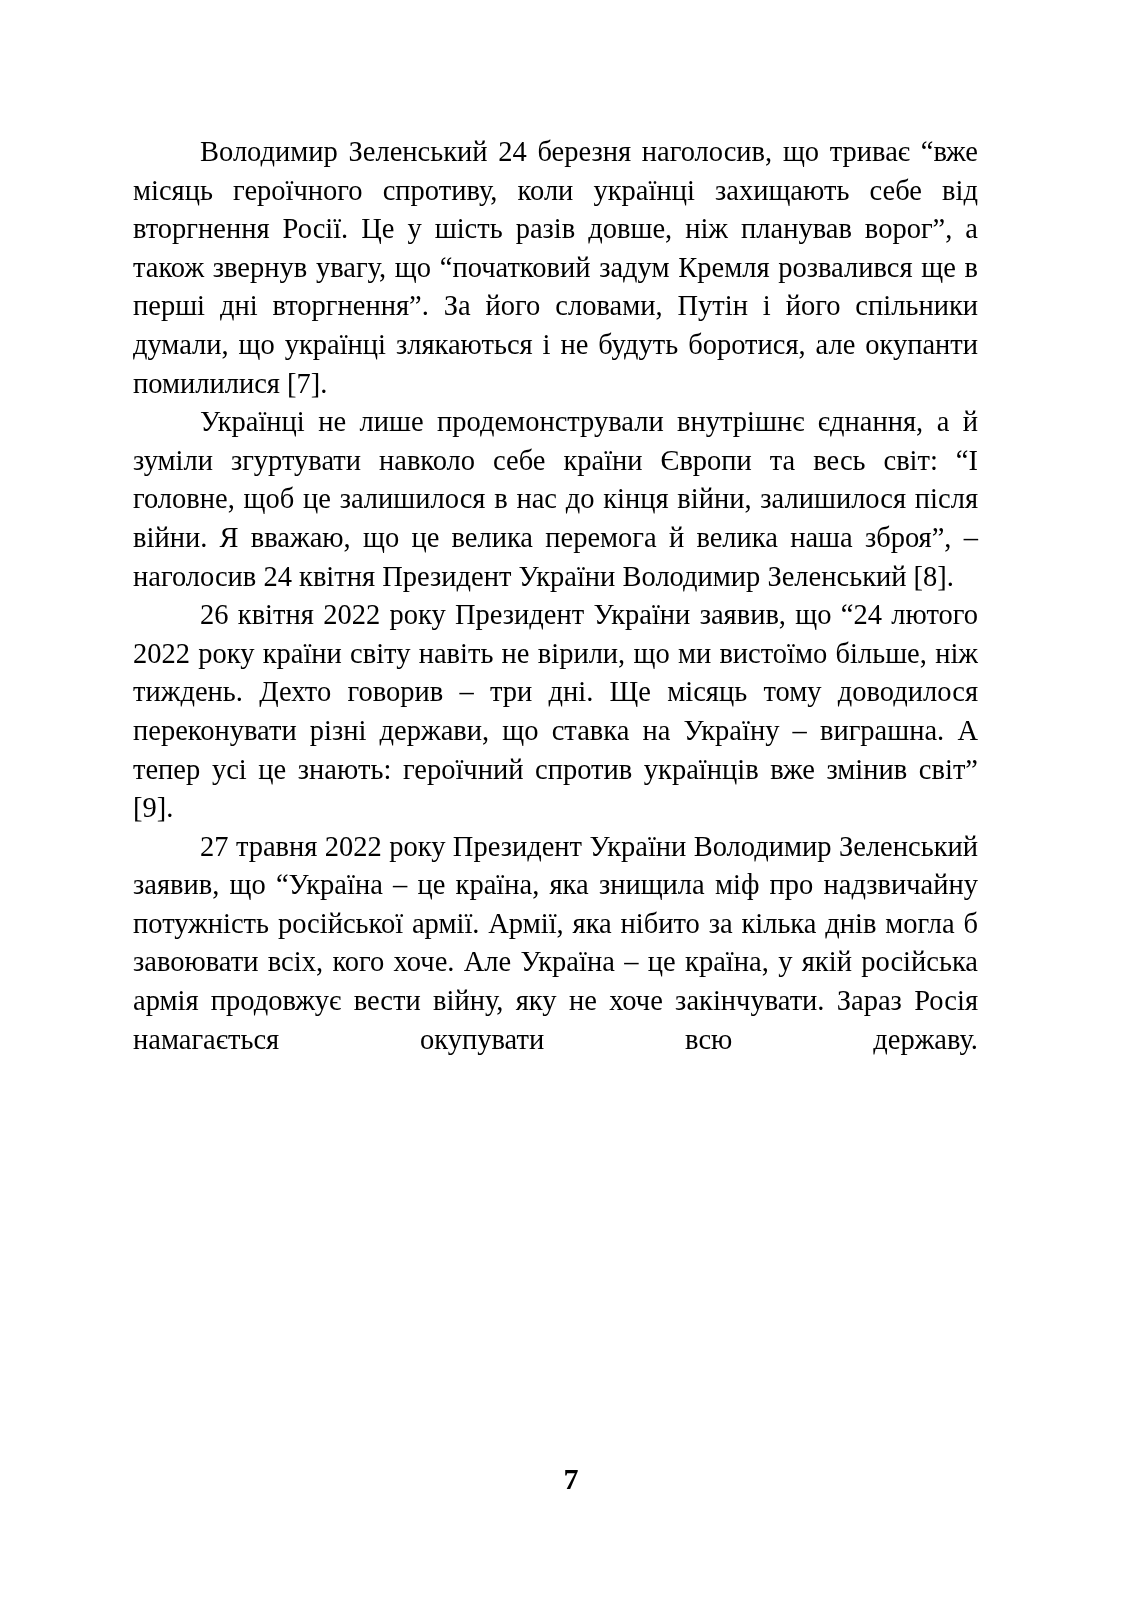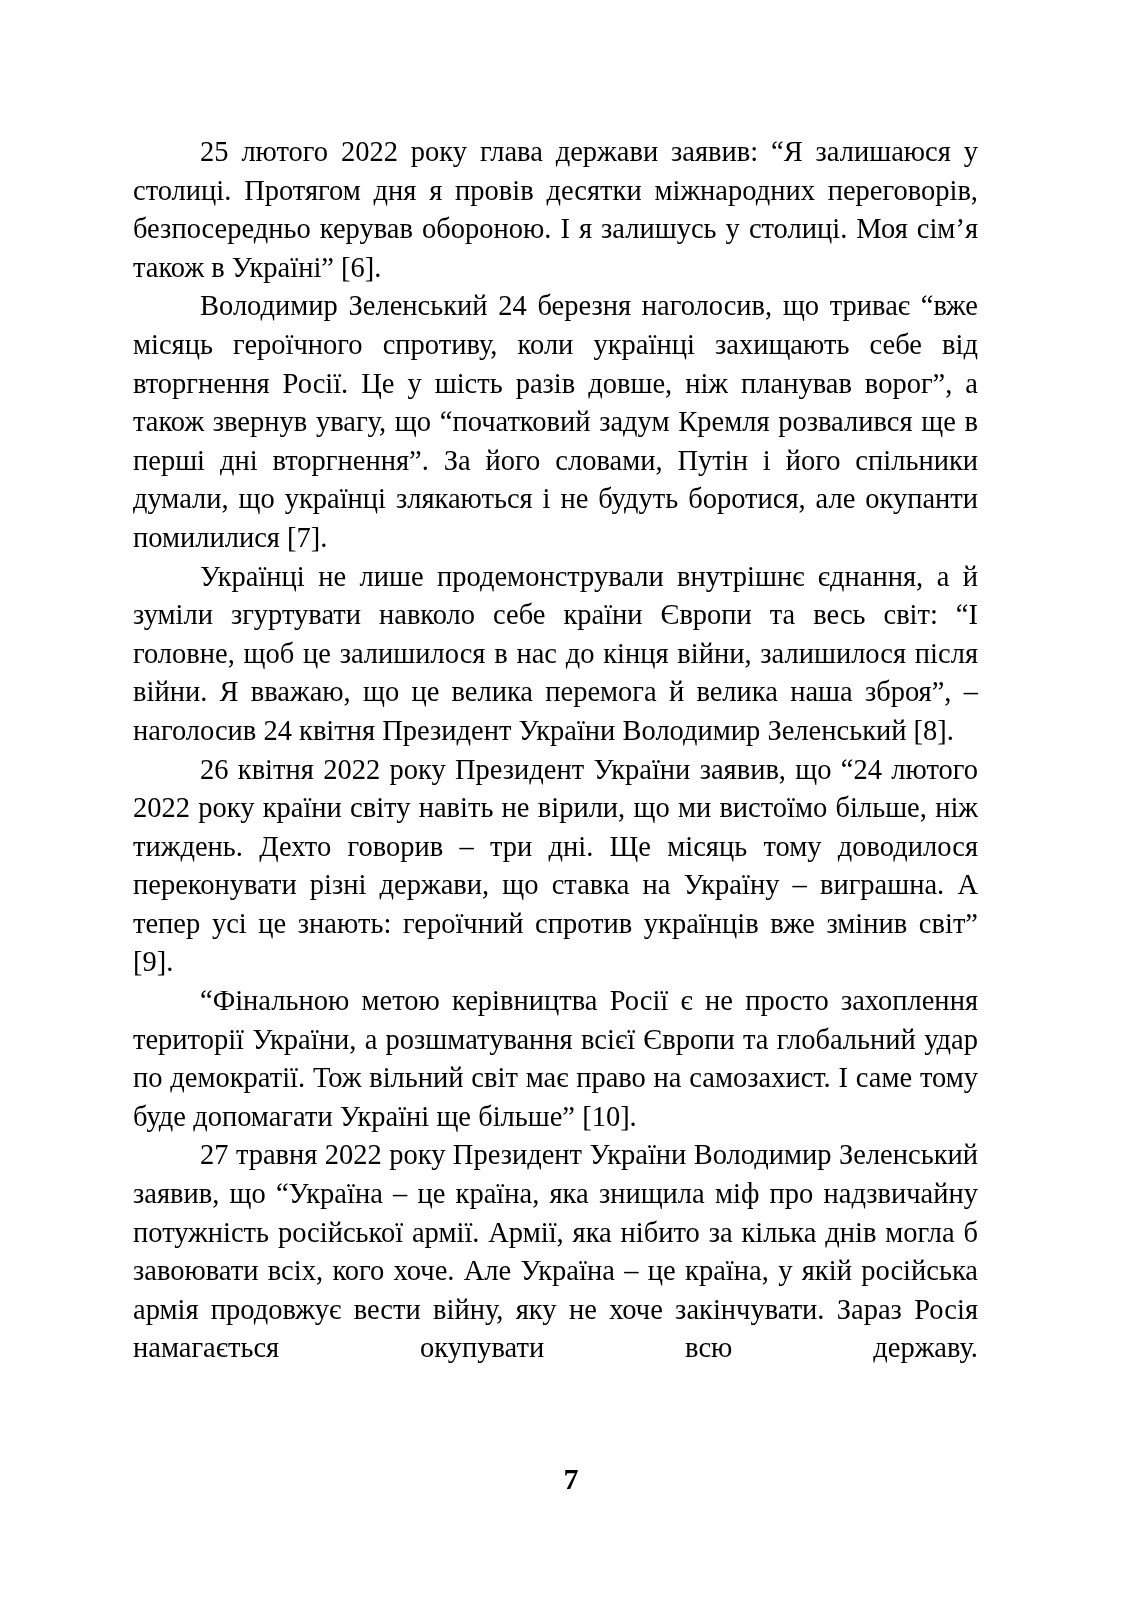--- a/index.html
+++ b/index.html
@@ -29,21 +29,19 @@
     font-family: "Liberation Serif", "DejaVu Serif", serif;
     font-weight: bold;
     font-size: 30px;
     color: #000;
   }
 </style>
 </head>
 <body>
 
 <div class="page">
-  <p>25 лютого 2022 року глава держави заявив: “Я залишаюся у столиці. Протягом дня я провів десятки міжнародних переговорів, безпосередньо керував обороною. І я залишусь у столиці. Моя сім’я також в Україні” [6].</p>
   <p>Володимир Зеленський 24 березня наголосив, що триває “вже місяць героїчного спротиву, коли українці захищають себе від вторгнення Росії. Це у шість разів довше, ніж планував ворог”, а також звернув увагу, що “початковий задум Кремля розвалився ще в перші дні вторгнення”. За його словами, Путін і його спільники думали, що українці злякаються і не будуть боротися, але окупанти помилилися [7].</p>
   <p>Українці не лише продемонстрували внутрішнє єднання, а й зуміли згуртувати навколо себе країни Європи та весь світ: “І головне, щоб це залишилося в нас до кінця війни, залишилося після війни. Я вважаю, що це велика перемога й велика наша зброя”, – наголосив 24 квітня Президент України Володимир Зеленський [8].</p>
   <p>26 квітня 2022 року Президент України заявив, що “24 лютого 2022 року країни світу навіть не вірили, що ми вистоїмо більше, ніж тиждень. Дехто говорив – три дні. Ще місяць тому доводилося переконувати різні держави, що ставка на Україну – виграшна. А тепер усі це знають: героїчний спротив українців вже змінив світ” [9].</p>
-  <p>“Фінальною метою керівництва Росії є не просто захоплення території України, а розшматування всієї Європи та глобальний удар по демократії. Тож вільний світ має право на самозахист. І саме тому буде допомагати Україні ще більше” [10].</p>
   <p style="text-align-last: justify;">27 травня 2022 року Президент України Володимир Зеленський заявив, що “Україна – це країна, яка знищила міф про надзвичайну потужність російської армії. Армії, яка нібито за кілька днів могла б завоювати всіх, кого хоче. Але Україна – це країна, у якій російська армія продовжує вести війну, яку не хоче закінчувати. Зараз Росія намагається окупувати всю державу.</p>
 </div>
 
 <div class="page-number">7</div>
 
 </body></html>

